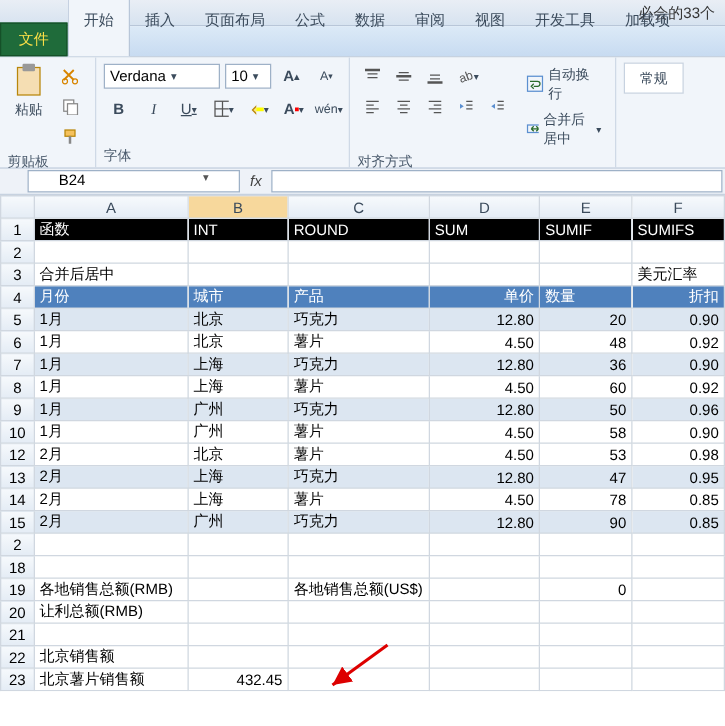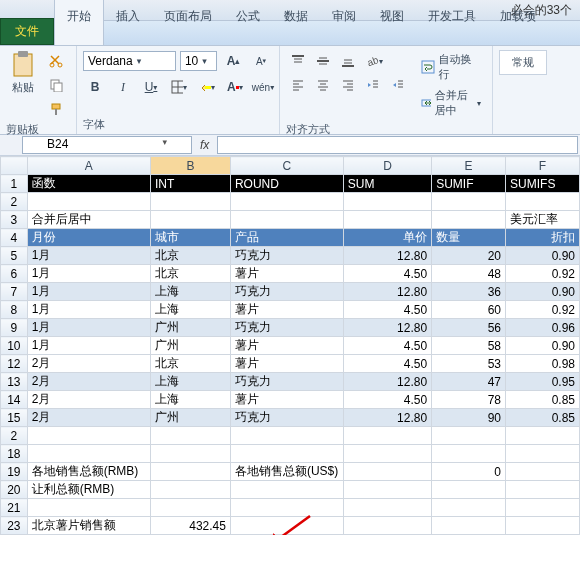--- a/index.html
+++ b/index.html
@@ -485,21 +485,21 @@
           <td class="num">4.50</td>
           <td class="num">60</td>
           <td class="num">0.92</td>
         </tr>
         <tr class="band1">
           <th class="rowhdr">9</th>
           <td class="">1月</td>
           <td class="">广州</td>
           <td class="">巧克力</td>
           <td class="num">12.80</td>
-          <td class="num">56</td>
+          <td class="num">50</td>
           <td class="num">0.96</td>
         </tr>
         <tr class="band0">
           <th class="rowhdr">10</th>
           <td class="">1月</td>
           <td class="">广州</td>
           <td class="">薯片</td>
           <td class="num">4.50</td>
           <td class="num">58</td>
           <td class="num">0.90</td>
@@ -572,20 +572,29 @@
           <td class="">让利总额(RMB)</td>
           <td></td>
           <td></td>
           <td></td>
           <td></td>
           <td></td>
         </tr>
         <tr>
           <th class="rowhdr">21</th>
           <td></td>
+          <td></td>
+          <td></td>
+          <td></td>
+          <td></td>
+          <td></td>
+        </tr>
+        <tr>
+          <th class="rowhdr">22</th>
+          <td class="">北京销售额</td>
           <td></td>
           <td></td>
           <td></td>
           <td></td>
           <td></td>
         </tr>
         <tr>
           <th class="rowhdr">23</th>
           <td class="">北京薯片销售额</td>
           <td class="num">432.45</td>

